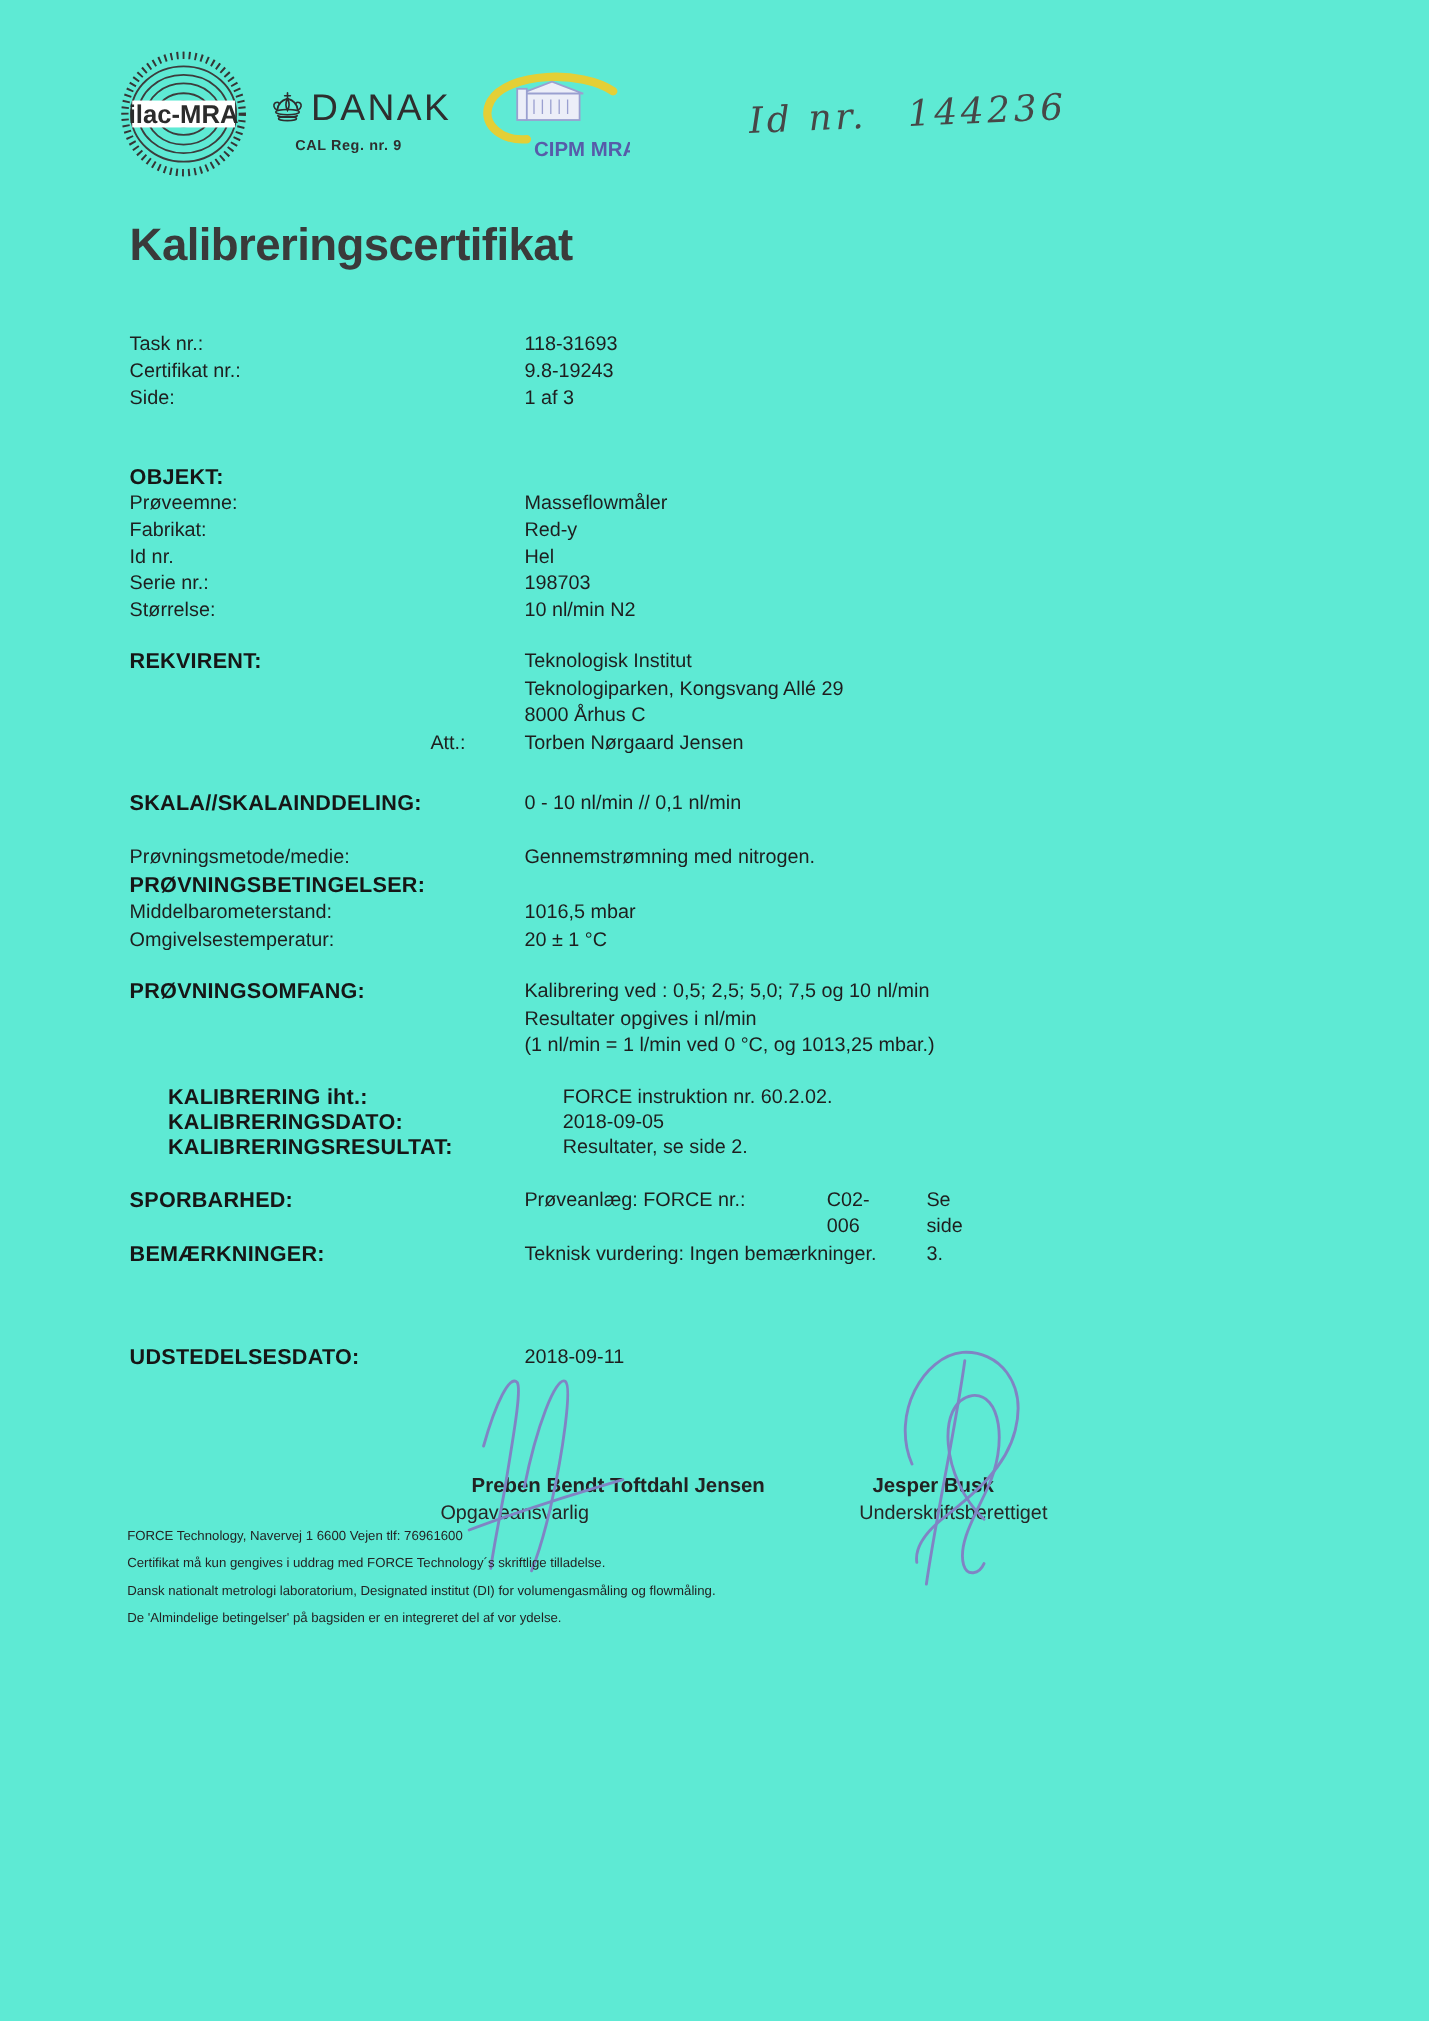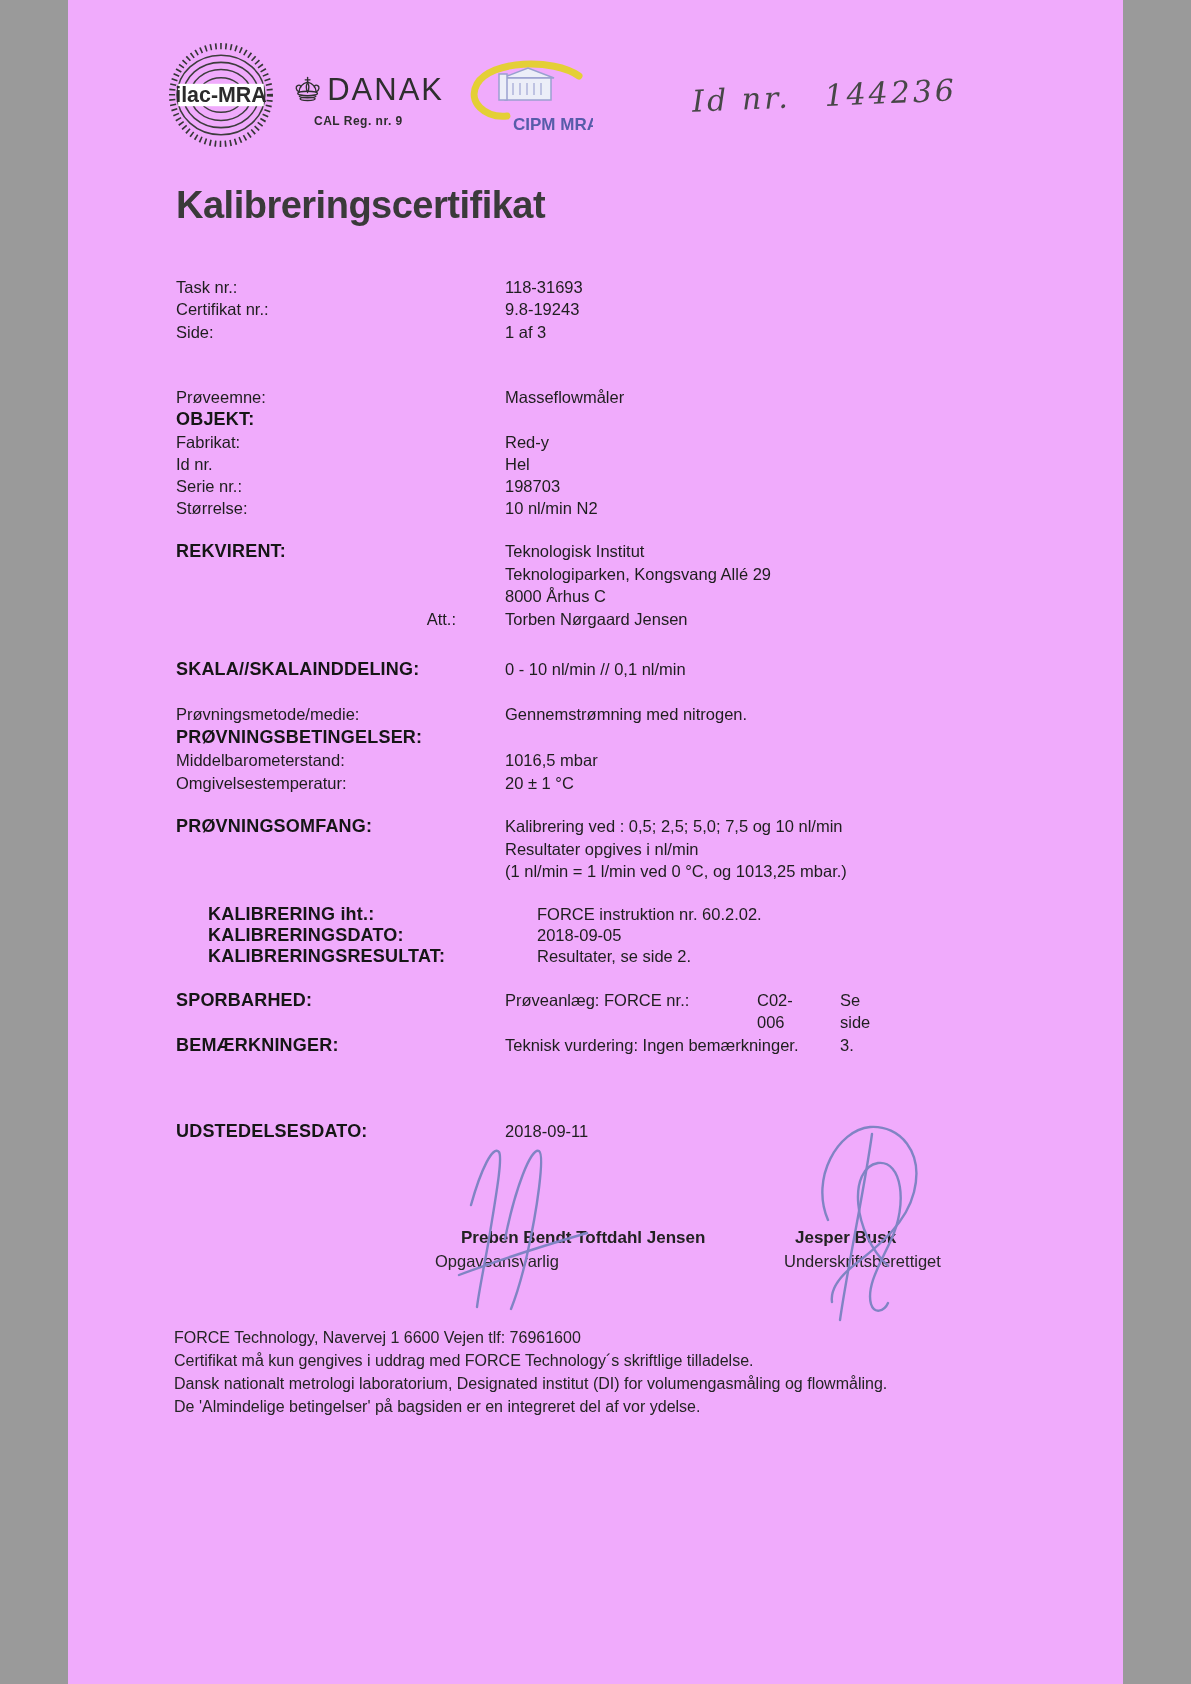--- a/index.html
+++ b/index.html
@@ -1,20 +1,20 @@
 <!DOCTYPE html>
 <html><head>
 <meta charset="utf-8">
 <style>
   html,body { margin:0; padding:0; background:#9a9a9a; }
   .page {
     position:relative;
-    width:1055px; height:1684px;
+    width:1191px; height:1684px;
     margin:0 auto;
-    background:#f0abfc;
+    background:#5eead4;
     font-family:"Liberation Sans","DejaVu Sans",sans-serif;
     color:#1e1e1e;
     overflow:hidden;
     text-decoration:underline;
   }
   .abs { position:absolute; }
 
   
   .ilac-logo { left:100px; top:42px; width:106px; height:106px; }
   .danak { left:226px; top:70px; width:150px; }
@@ -61,21 +61,21 @@
   .sig-role { font-size:16.5px; color:#262626; white-space:nowrap; }
   .sig-left-name  { left:393px; top:1228px; }
   .sig-left-role  { left:367px; top:1252px; }
   .sig-right-name { left:727px; top:1228px; }
   .sig-right-role { left:716px; top:1252px; }
   .sig-stroke { pointer-events:none; }
   .sig-svg-left  { left:383px; top:1143px; width:140px; height:168px; }
   .sig-svg-right { left:722px; top:1122px; width:150px; height:200px; }
 
   
-  .footer { left:106px; top:1327px; font-size:16px; line-height:22.9px; color:#242424; }
+  .footer { left:106px; top:1269px; font-size:11px; line-height:22.9px; color:#242424; }
   .footer div { white-space:nowrap; }
 </style>
 </head>
 <body>
 
 <div class="page">
 
   <svg class="abs ilac-logo" viewBox="0 0 104 104">
     <circle cx="52" cy="52" r="48" fill="none" stroke="#353535" stroke-width="6" stroke-dasharray="1.6 3.4"></circle>
     <g fill="none" stroke="#3c3c3c" stroke-width="1.5">
@@ -138,26 +138,26 @@
       <span class="val">9.8-19243</span>
     </div>
     <div class="row">
       <span class="lbl">Side:</span>
       <span class="val">1 af 3</span>
     </div>
   </div>
 
   <div class="block" style="top:386px;">
     <div class="row">
+        <span class="hdr">OBJEKT:</span>
+      </div>
+    <div class="row">
       <span class="lbl">Prøveemne:</span>
       <span class="val">Masseflowmåler</span>
     </div>
-    <div class="row">
-        <span class="hdr">OBJEKT:</span>
-      </div>
     <div class="row">
       <span class="lbl">Fabrikat:</span>
       <span class="val">Red-y</span>
     </div>
     <div class="row">
       <span class="lbl">Id nr.</span>
       <span class="val">Hel</span>
     </div>
     <div class="row">
       <span class="lbl">Serie nr.:</span>

